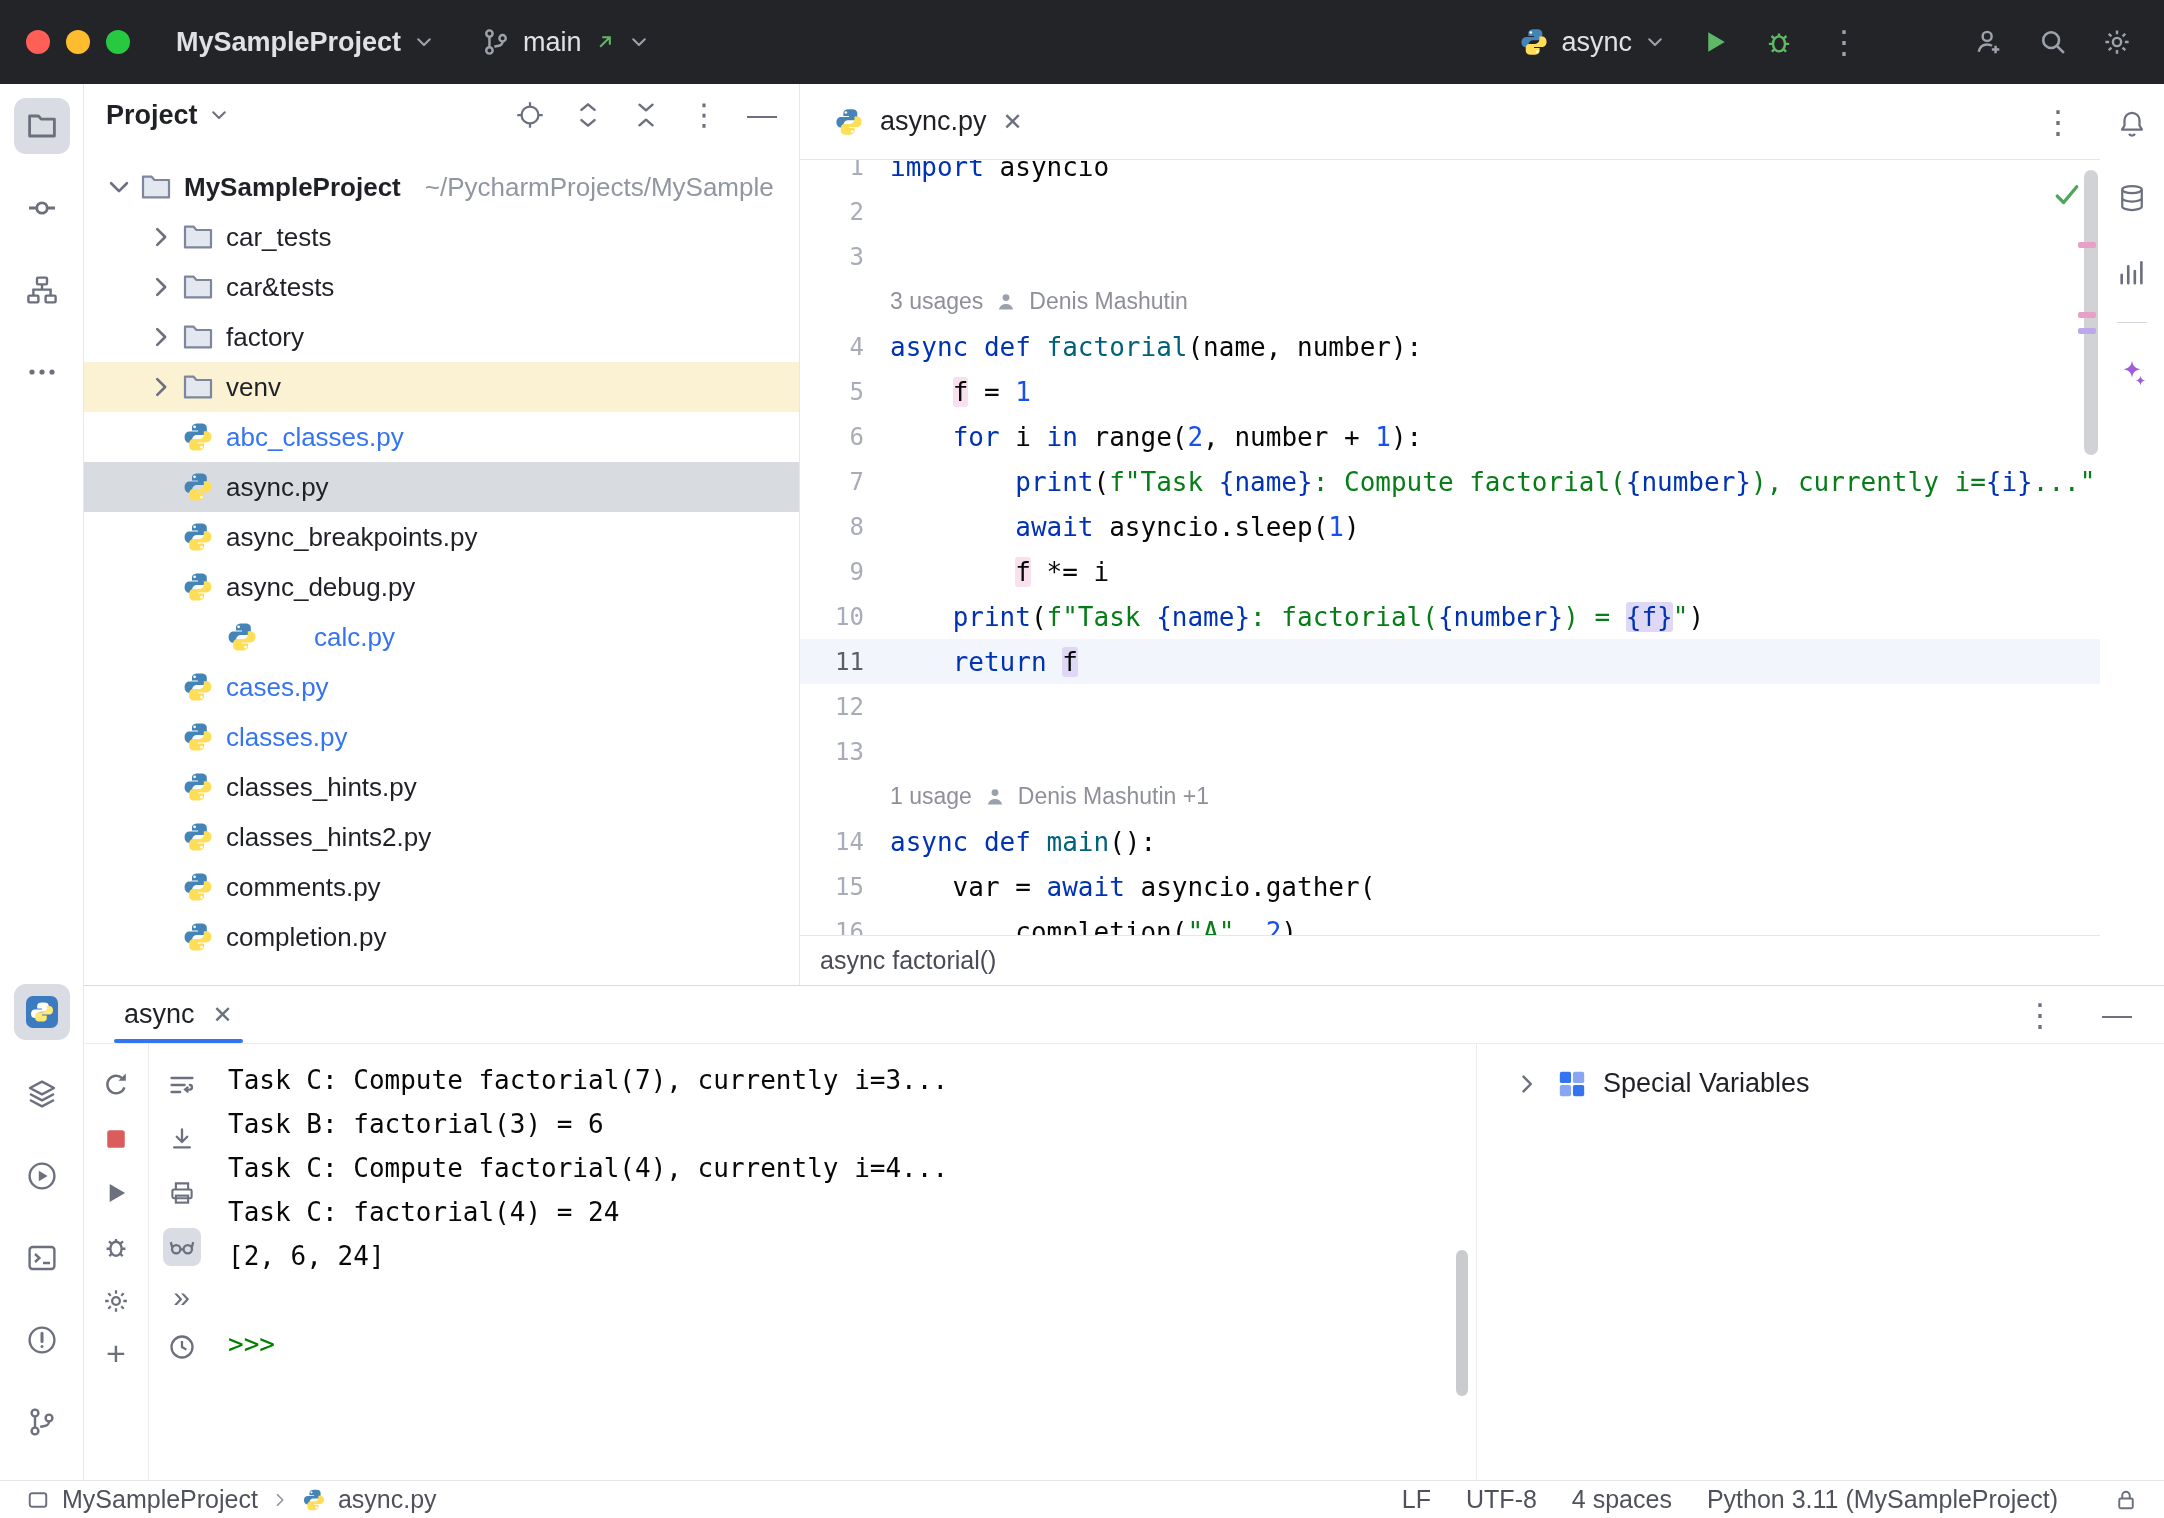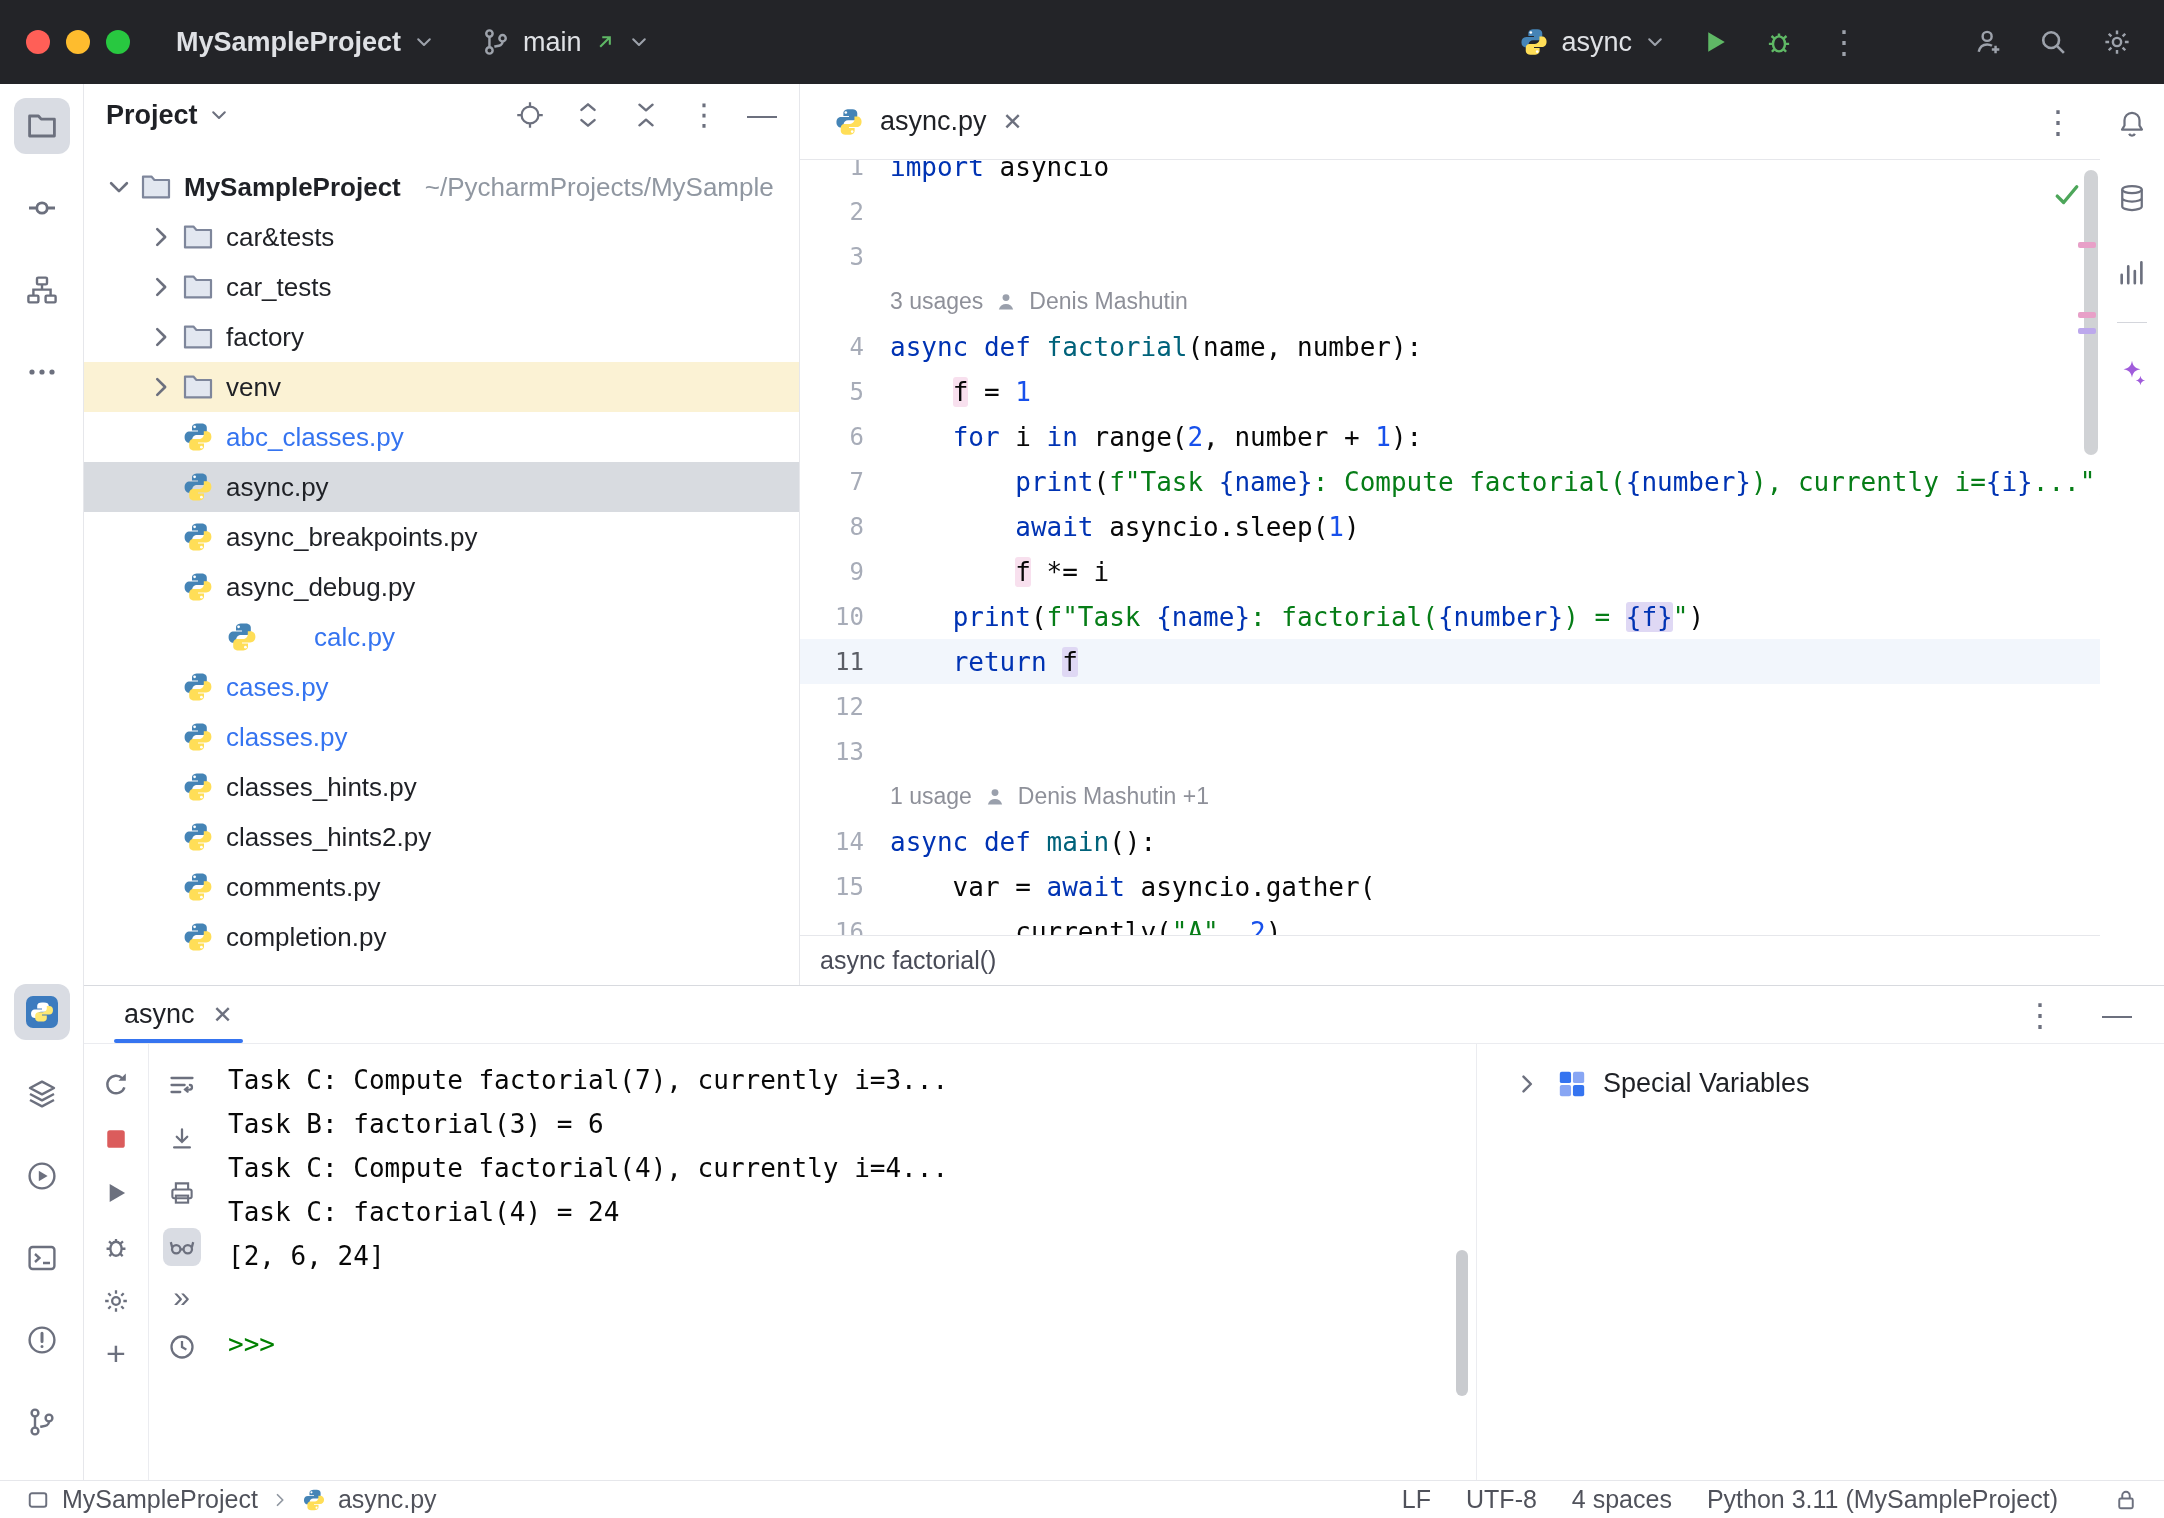--- a/index.html
+++ b/index.html
@@ -361,34 +361,34 @@
                 <span class="chev">
                   <svg viewBox="0 0 16 16">
                     <path d="M6 3.8 10.2 8 6 12.2" fill="none" stroke="currentColor" stroke-width="1.4" stroke-linecap="round" stroke-linejoin="round"></path>
                   </svg>
                 </span>
                 <span class="ticon">
                   <svg viewBox="0 0 16 16">
                     <path d="M1.5 2.8h4.2l1.5 1.7h7.3v8.7H1.5z" fill="#E2E7F0" stroke="#7E869B" stroke-width="1.1" stroke-linejoin="round"></path>
                   </svg>
                 </span>
+                <span class="tlabel">car_tests</span>
+              </div>
+              <div class="trow" style="padding-left: 62px;">
+                <span class="chev">
+                  <svg viewBox="0 0 16 16">
+                    <path d="M6 3.8 10.2 8 6 12.2" fill="none" stroke="currentColor" stroke-width="1.4" stroke-linecap="round" stroke-linejoin="round"></path>
+                  </svg>
+                </span>
+                <span class="ticon">
+                  <svg viewBox="0 0 16 16">
+                    <path d="M1.5 2.8h4.2l1.5 1.7h7.3v8.7H1.5z" fill="#E2E7F0" stroke="#7E869B" stroke-width="1.1" stroke-linejoin="round"></path>
+                  </svg>
+                </span>
                 <span class="tlabel">car&amp;tests</span>
-              </div>
-              <div class="trow" style="padding-left: 62px;">
-                <span class="chev">
-                  <svg viewBox="0 0 16 16">
-                    <path d="M6 3.8 10.2 8 6 12.2" fill="none" stroke="currentColor" stroke-width="1.4" stroke-linecap="round" stroke-linejoin="round"></path>
-                  </svg>
-                </span>
-                <span class="ticon">
-                  <svg viewBox="0 0 16 16">
-                    <path d="M1.5 2.8h4.2l1.5 1.7h7.3v8.7H1.5z" fill="#E2E7F0" stroke="#7E869B" stroke-width="1.1" stroke-linejoin="round"></path>
-                  </svg>
-                </span>
-                <span class="tlabel">car_tests</span>
               </div>
               <div class="trow" style="padding-left: 62px;">
                 <span class="chev">
                   <svg viewBox="0 0 16 16">
                     <path d="M6 3.8 10.2 8 6 12.2" fill="none" stroke="currentColor" stroke-width="1.4" stroke-linecap="round" stroke-linejoin="round"></path>
                   </svg>
                 </span>
                 <span class="ticon">
                   <svg viewBox="0 0 16 16">
                     <path d="M1.5 2.8h4.2l1.5 1.7h7.3v8.7H1.5z" fill="#E2E7F0" stroke="#7E869B" stroke-width="1.1" stroke-linejoin="round"></path>
@@ -578,21 +578,21 @@
                 <div class="crow"><span class="gut">10</span><span class="codeln"><span class="tk-pl">    </span><span class="tk-kw">print</span><span class="tk-pl">(</span><span class="tk-str">f"Task </span><span class="tk-brc">{name}</span><span class="tk-str">: factorial(</span><span class="tk-brc">{number}</span><span class="tk-str">) = </span><span class="tk-brc hl-lav">{f}</span><span class="tk-str">"</span><span class="tk-pl">)</span></span></div>
                 <div class="crow cur"><span class="gut">11</span><span class="codeln"><span class="tk-pl">    </span><span class="tk-kw">return</span><span class="tk-pl"> </span><span class="tk-pl hl-lav">f</span></span></div>
                 <div class="crow"><span class="gut">12</span><span class="codeln"></span></div>
                 <div class="crow"><span class="gut">13</span><span class="codeln"></span></div>
                 <div class="crow inlay"><span class="gut"></span><span class="inlay-body"><span>1 usage</span><span class="author-icon"><svg viewBox="0 0 16 16" fill="#9AA0AC">
                         <circle cx="8" cy="4.8" r="2.5"></circle>
                         <path d="M2.8 13.4c.8-2.7 2.8-4 5.2-4s4.4 1.3 5.2 4z"></path>
                       </svg></span><span>Denis Mashutin +1</span></span></div>
                 <div class="crow"><span class="gut">14</span><span class="codeln"><span class="tk-kw">async</span><span class="tk-pl"> </span><span class="tk-kw">def</span><span class="tk-pl"> </span><span class="tk-fn">main</span><span class="tk-pl">():</span></span></div>
                 <div class="crow"><span class="gut">15</span><span class="codeln"><span class="tk-pl">    var = </span><span class="tk-kw">await</span><span class="tk-pl"> asyncio.gather(</span></span></div>
-                <div class="crow"><span class="gut">16</span><span class="codeln"><span class="tk-pl">        currently(</span><span class="tk-str">"A"</span><span class="tk-pl">, </span><span class="tk-num">2</span><span class="tk-pl">)</span></span></div>
+                <div class="crow"><span class="gut">16</span><span class="codeln"><span class="tk-pl">        completion(</span><span class="tk-str">"A"</span><span class="tk-pl">, </span><span class="tk-num">2</span><span class="tk-pl">)</span></span></div>
               </div>
             <span class="ed-check">
               <svg viewBox="0 0 16 16" fill="none" stroke="#4DA65A" stroke-width="1.8" stroke-linecap="round" stroke-linejoin="round">
                   <path d="m2.8 8.6 3.4 3.4 7-8.4"></path>
                 </svg>
             </span>
             <span class="ed-scroll"></span>
             <span class="stripe-mark" style="top:82px;background:#E8A0C8"></span>
             <span class="stripe-mark" style="top:152px;background:#E8A0C8"></span>
             <span class="stripe-mark" style="top:168px;background:#BCA8EC"></span>

